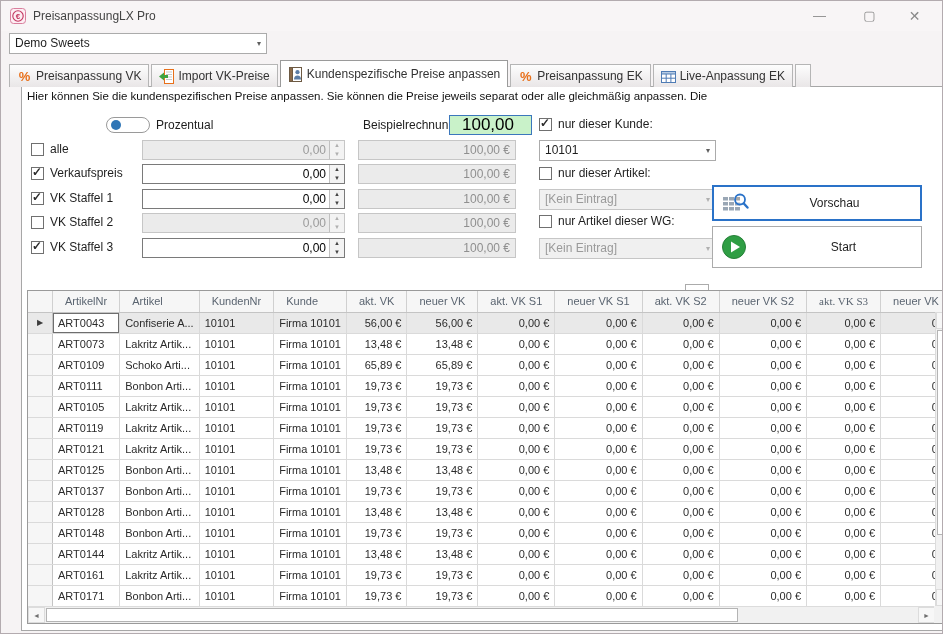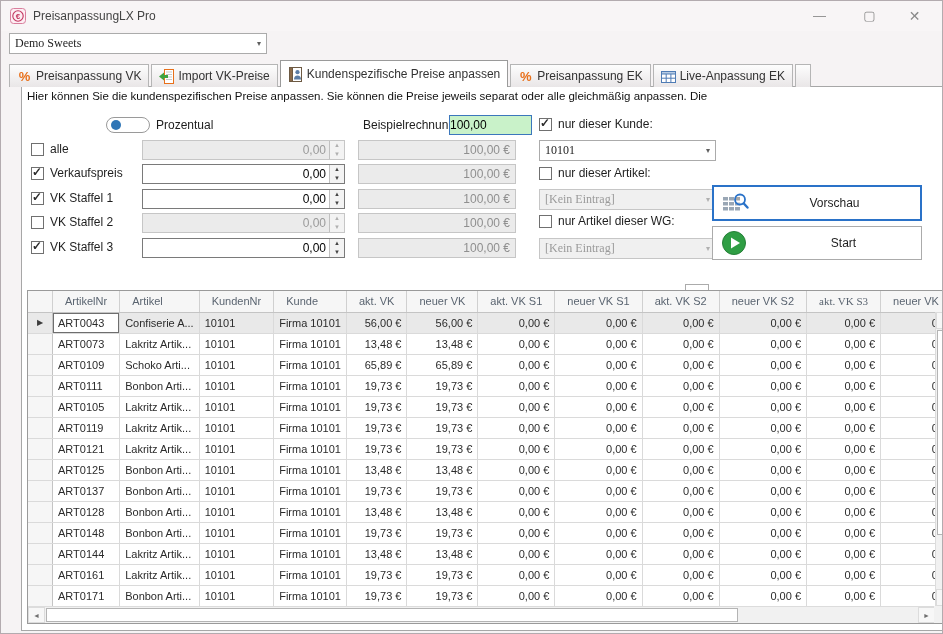--- a/index.html
+++ b/index.html
@@ -7,62 +7,62 @@
   .window{position:relative;width:943px;height:634px;background:#f6f3f4;border:1px solid #b3abaf;overflow:hidden;font-size:12px;color:#1e1e1e;}
 
   
   .titlebar{position:absolute;left:0;top:0;right:0;height:30px;background:#f8f5f6;}
   .titlebar .appicon{position:absolute;left:9px;top:7px;width:16px;height:16px;}
   .titlebar .title{position:absolute;left:32px;top:8px;font-size:12px;color:#444;}
   .winbtn{position:absolute;top:0;width:45px;height:30px;text-align:center;line-height:30px;color:#8a8a8a;font-size:13px;cursor:default;}
   .winbtn.min{right:100px;} .winbtn.max{right:50px;} .winbtn.close{right:5px;font-size:14px;}
 
   
-  .combo{position:relative;background:#fff;border:1px solid #ababab;height:21px;line-height:19px;padding:0 18px 0 5px;overflow:hidden;white-space:nowrap;font-family:Liberation Serif, serif;}
+  .combo{position:relative;background:#fff;border:1px solid #ababab;height:21px;line-height:19px;padding:0 18px 0 5px;overflow:hidden;white-space:nowrap;}
   .combo .arr{position:absolute;right:5px;top:0;line-height:19px;font-size:8px;color:#5f5f5f;}
   .combo.dis{background:#f0f0f0;color:#9a9a9a;border-color:#c6c6c6;}
   .combo.dis .arr{color:#b0b0b0;}
   #company-combo{position:absolute;left:8px;top:32px;width:258px;}
 
   
   .tabstrip{position:absolute;left:8px;top:58px;right:8px;height:28px;display:flex;align-items:flex-end;z-index:3;}
   .tab{display:flex;align-items:center;gap:4px;height:23px;padding:0 7px;background:linear-gradient(#fdfdfd,#e9e6e7);border:1px solid #b5b5b5;border-bottom:none;margin-right:2px;color:#333;white-space:nowrap;cursor:default;}
   .tab.active{height:27px;background:#fff;border-color:#9a9a9a;position:relative;z-index:4;}
   .tab .ticon{display:inline-flex;width:15px;height:15px;align-items:center;justify-content:center;}
 
   
   .page{position:absolute;left:20px;top:85px;width:933px;height:545px;background:#fff;border:1px solid #a7a7a7;z-index:2;}
 
   .desc{position:absolute;left:5px;top:3px;width:923px;height:23px;line-height:12.5px;font-size:11.5px;color:#111;overflow:hidden;}
 
   .controls{position:absolute;left:0;top:27px;width:933px;height:146px;}
   .toggle{position:absolute;left:84px;top:3px;width:44px;height:16px;border:1px solid #9a9a9a;border-radius:9px;background:#fff;}
   .toggle .knob{position:absolute;left:4px;top:2px;width:10px;height:10px;border-radius:50%;background:#2e75b6;}
   .lbl{position:absolute;white-space:nowrap;color:#1e1e1e;}
-  .greenfield{position:absolute;left:427px;top:1px;width:83px;height:20px;background:#c9f2c9;border:1px solid #3b77bc;text-align:left;line-height:18px;padding-right:5px;font-size:12px;color:#000;}
+  .greenfield{position:absolute;left:427px;top:1px;width:83px;height:20px;background:#c9f2c9;border:1px solid #3b77bc;text-align:center;line-height:18px;padding-right:5px;font-size:17px;color:#000;}
 
   .cbrow{position:absolute;display:flex;align-items:center;gap:6px;white-space:nowrap;}
   .cb-box{width:13px;height:13px;border:1px solid #707070;background:#fff;position:relative;flex:0 0 auto;}
   .cb-box.on::after{content:"✓";position:absolute;left:0px;top:-3px;font-size:12px;font-weight:bold;color:#2b2b2b;}
 
   .spinfield{position:absolute;left:120px;width:203px;height:20px;background:#fff;border:1px solid #7a7a7a;display:flex;}
   .spinfield .spin-val{flex:1;text-align:right;line-height:18px;padding-right:3px;color:#000;}
   .spinfield .spin-btns{width:15px;border-left:1px solid #c0c0c0;display:flex;flex-direction:column;background:#f3f3f3;}
   .spinfield .sb{flex:1;font-size:6px;line-height:8px;text-align:center;color:#444;}
   .spinfield.dis{background:#ebebeb;border-color:#c6c6c6;}
   .spinfield.dis .spin-val{color:#9a9a9a;}
   .spinfield.dis .sb{color:#b0b0b0;}
 
   .resultfield{position:absolute;left:336px;width:158px;height:20px;background:#ebebeb;border:1px solid #c6c6c6;text-align:right;line-height:18px;padding-right:5px;color:#8f8f8f;}
 
   .filtercombo{position:absolute;left:517px;width:177px;}
   .bigbtn{position:absolute;left:690px;width:210px;background:#fff;border:1px solid #ababab;display:flex;align-items:center;cursor:default;}
   .bigbtn .btn-label{flex:1;text-align:center;color:#1e1e1e;}
   #preview-btn{top:71px;height:36px;border:2px solid #2a72c8;}
-  #start-btn{top:112px;height:34px;gap:19px;}
+  #start-btn{top:112px;height:42px;gap:19px;}
   .bigbtn .bicon{margin-left:8px;display:inline-flex;}
 
   .statusrow{position:absolute;left:0;top:168px;width:933px;height:34px;}
   .statusrow .stext{position:absolute;left:6px;top:8px;color:#111;}
   .collapse-btn{position:absolute;left:663px;top:2px;width:24px;height:28px;background:#fff;border:1px solid #ababab;display:flex;align-items:center;justify-content:center;}
 
   
   .gridbox{position:absolute;left:5px;top:203px;width:926px;height:334px;border:1px solid #9a9a9a;background:#fff;}
   .gridclip{position:absolute;left:0;top:0;right:0;height:315px;overflow:hidden;}
   table.grid{border-collapse:collapse;table-layout:fixed;font-size:11px;}

